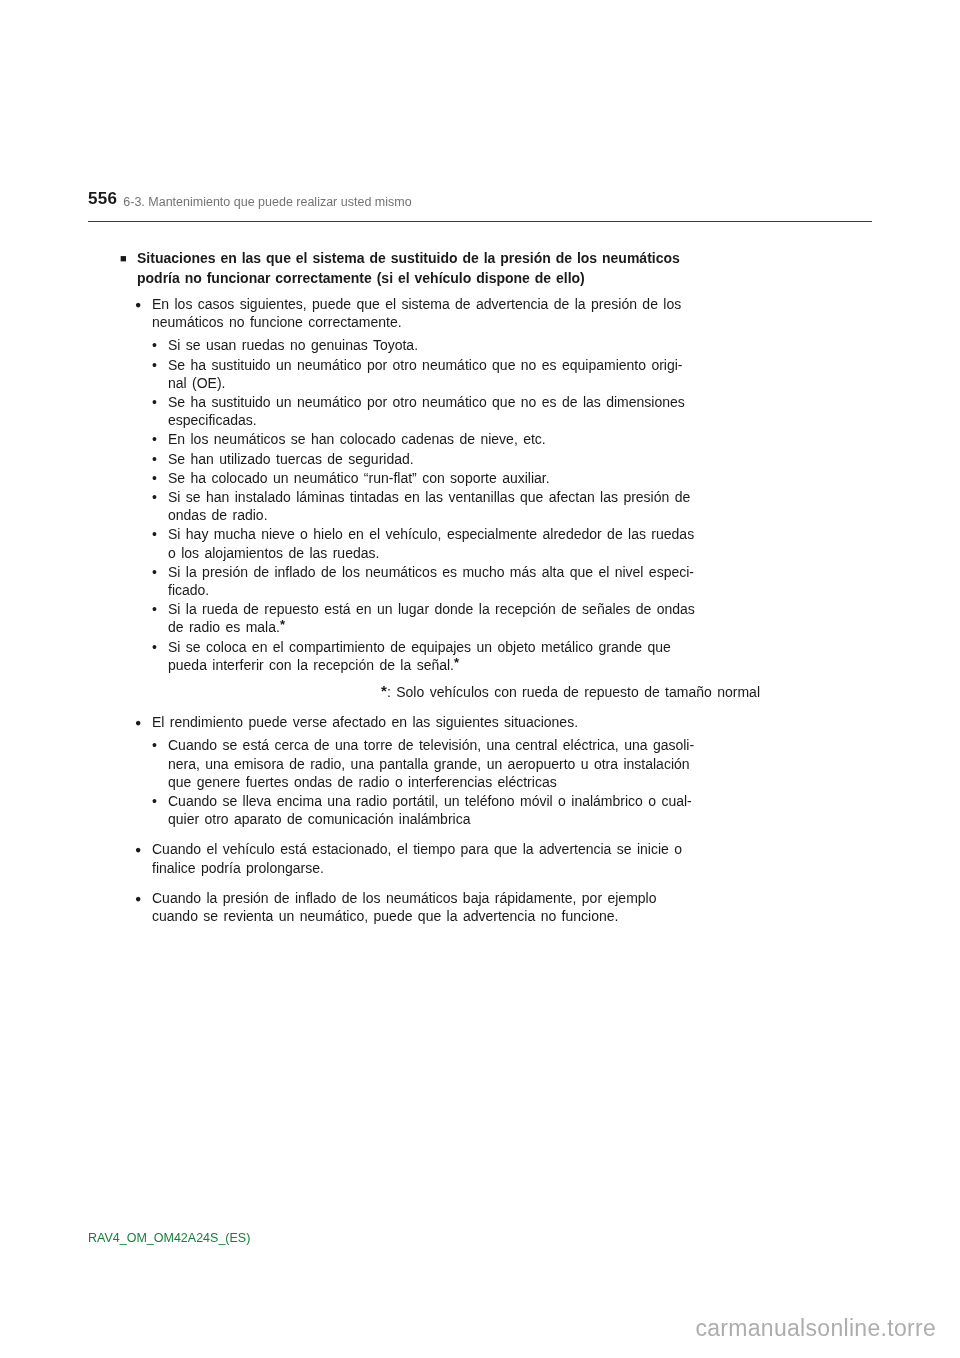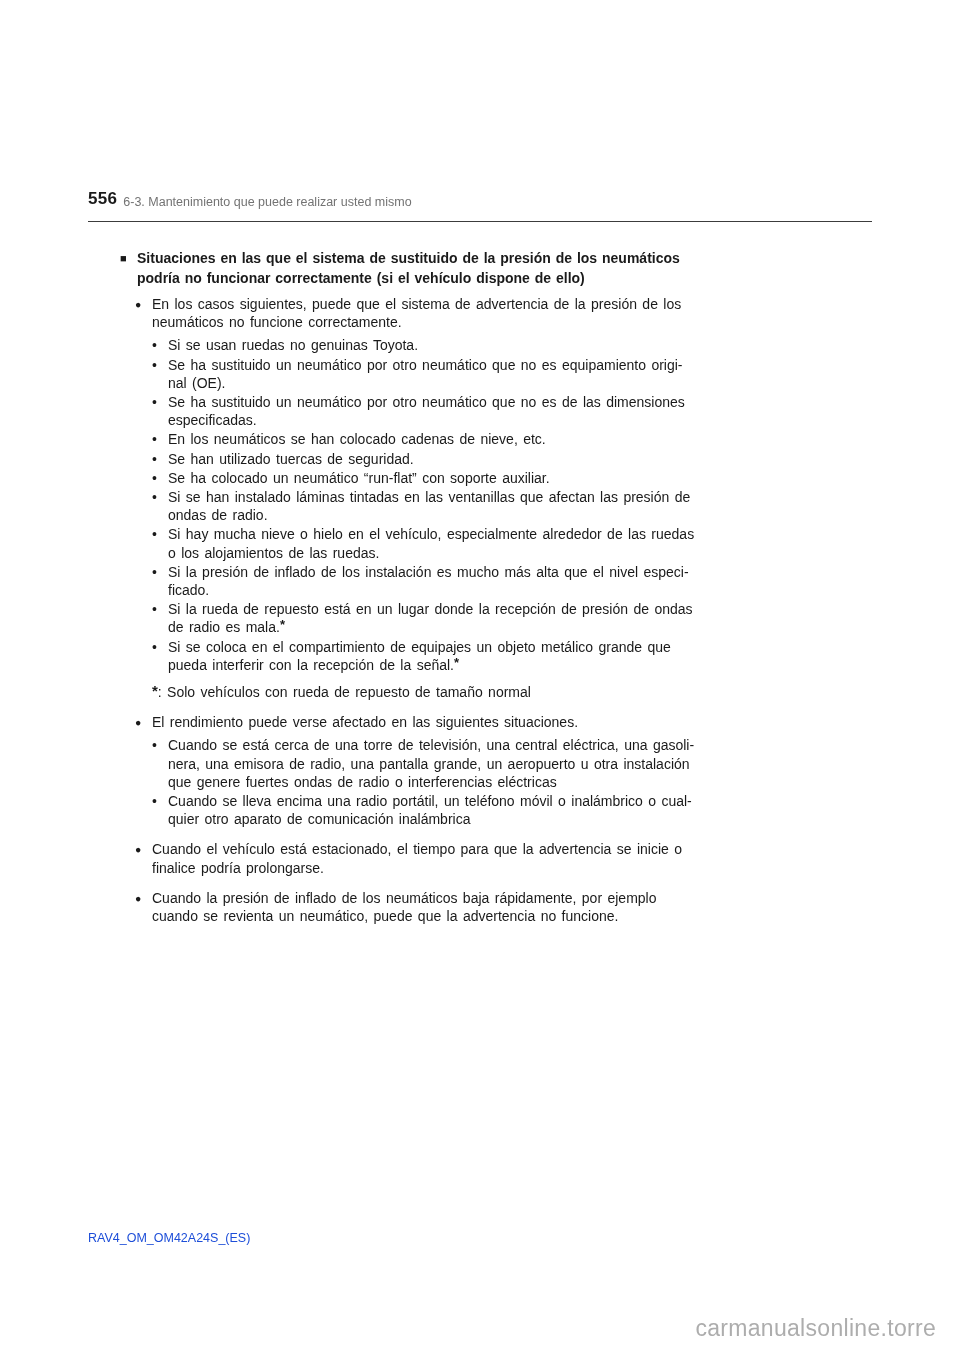--- a/index.html
+++ b/index.html
@@ -91,35 +91,36 @@
   .ast {
     font-weight: 700;
     font-size: 13px;
     position: relative;
     top: -3px;
     line-height: 0;
   }
   .footnote {
     margin-left: 17px;
     margin-top: 9px;
+    text-align: right;
   }
   .fn-ast {
     font-weight: 700;
     font-size: 15px;
     position: relative;
     top: -1px;
   }
 
   
   .page-footer {
     position: absolute;
     top: 1231px;
     left: 88px;
     font-size: 12.5px;
-    color: #1d4ed8;
+    color: #15803d;
   }
   .watermark {
     position: absolute;
     top: 1315px;
     right: 24px;
     font-size: 23px;
     color: #adadad;
     letter-spacing: 0.3px;
   }
 </style>
@@ -179,26 +180,26 @@
         <div class="btxt">Si se han instalado láminas tintadas en las ventanillas que afectan las presión de
 ondas de radio.</div>
       </div>
       <div class="brow drow">
         <span class="m-d">•</span>
         <div class="btxt">Si hay mucha nieve o hielo en el vehículo, especialmente alrededor de las ruedas
 o los alojamientos de las ruedas.</div>
       </div>
       <div class="brow drow">
         <span class="m-d">•</span>
-        <div class="btxt">Si la presión de inflado de los instalación es mucho más alta que el nivel especi-
+        <div class="btxt">Si la presión de inflado de los neumáticos es mucho más alta que el nivel especi-
 ficado.</div>
       </div>
       <div class="brow drow">
         <span class="m-d">•</span>
-        <div class="btxt"><span>Si la rueda de repuesto está en un lugar donde la recepción de presión de ondas
+        <div class="btxt"><span>Si la rueda de repuesto está en un lugar donde la recepción de señales de ondas
 de radio es mala.</span><span class="ast">*</span></div>
       </div>
       <div class="brow drow">
         <span class="m-d">•</span>
         <div class="btxt"><span>Si se coloca en el compartimiento de equipajes un objeto metálico grande que
 pueda interferir con la recepción de la señal.</span><span class="ast">*</span></div>
       </div>
     </div>
 
     <div class="footnote">

